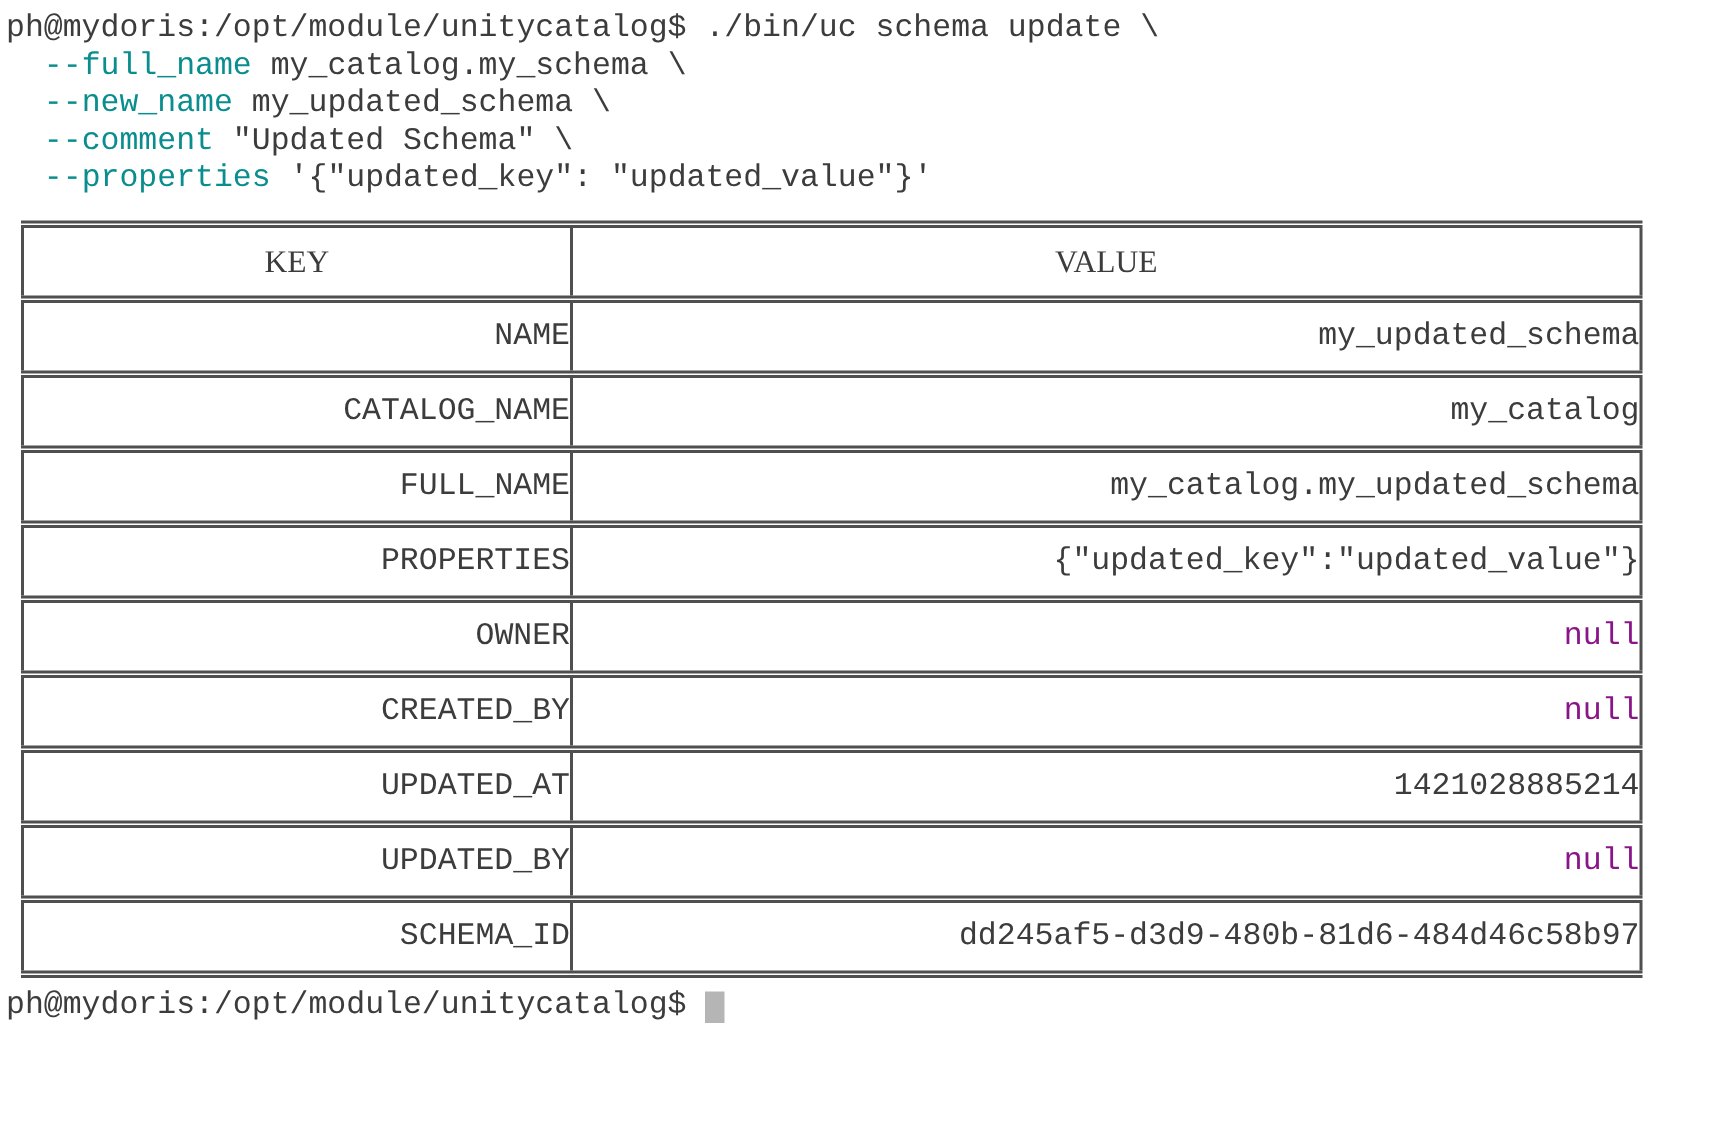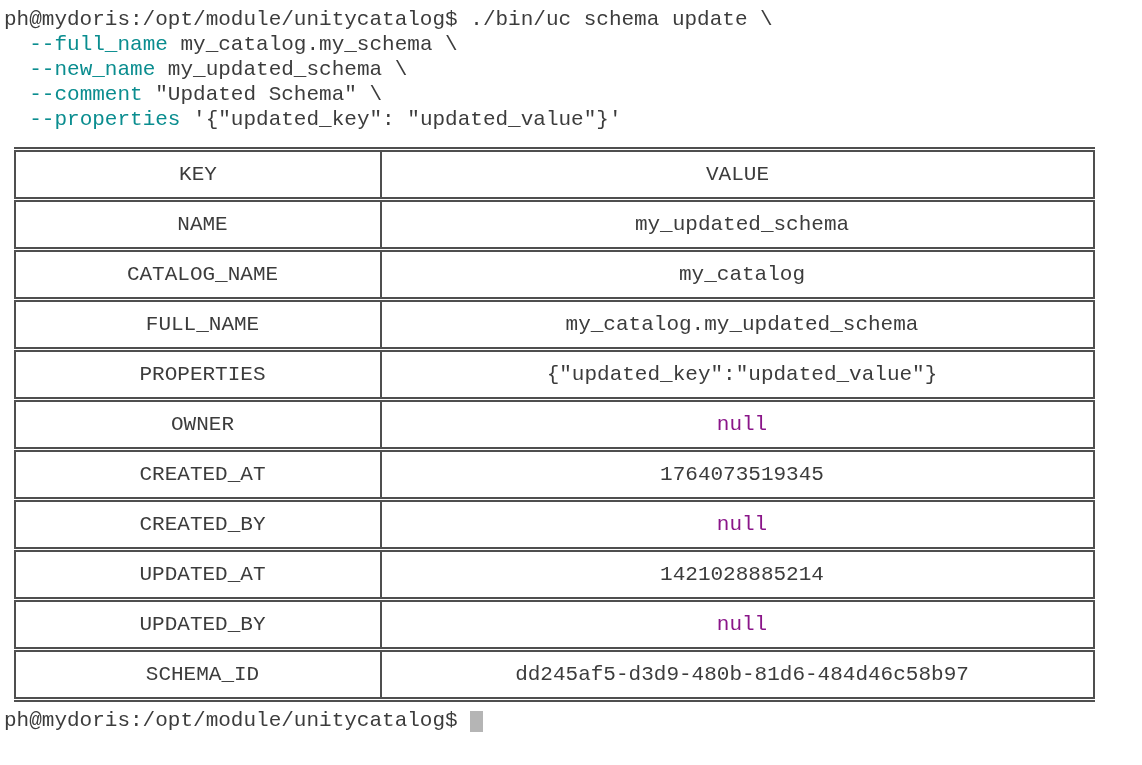--- a/index.html
+++ b/index.html
@@ -46,23 +46,24 @@
     border-bottom: 5px double var(--border, #4f4f4f);
     height: 45px;
     font-weight: normal;
     font-size: 21px;
     white-space: pre;
     overflow: hidden;
   }
   table.result th {
     text-align: center;
     padding: 0;
+    font-family: Liberation Serif, serif;
   }
   table.result td {
-    text-align: center;
+    text-align: right;
     padding: 0 0 0 9px;
     vertical-align: middle;
   }
   td.value-cell.null {
     color: var(--null, #8a1589);
   }
   .footer-line {
     margin: 6px 0 0 4px;
     white-space: pre;
     line-height: 25px;
@@ -119,24 +120,20 @@
       </tr>
       <tr>
         <td class="key-cell">PROPERTIES</td>
         <td class="value-cell">{"updated_key":"updated_value"}</td>
       </tr>
       <tr>
         <td class="key-cell">OWNER</td>
         <td class="value-cell null">null</td>
       </tr>
       <tr>
-        <td class="key-cell">CREATED_AT</td>
-        <td class="value-cell">1764073519345</td>
-      </tr>
-      <tr>
         <td class="key-cell">CREATED_BY</td>
         <td class="value-cell null">null</td>
       </tr>
       <tr>
         <td class="key-cell">UPDATED_AT</td>
         <td class="value-cell">1421028885214</td>
       </tr>
       <tr>
         <td class="key-cell">UPDATED_BY</td>
         <td class="value-cell null">null</td>

